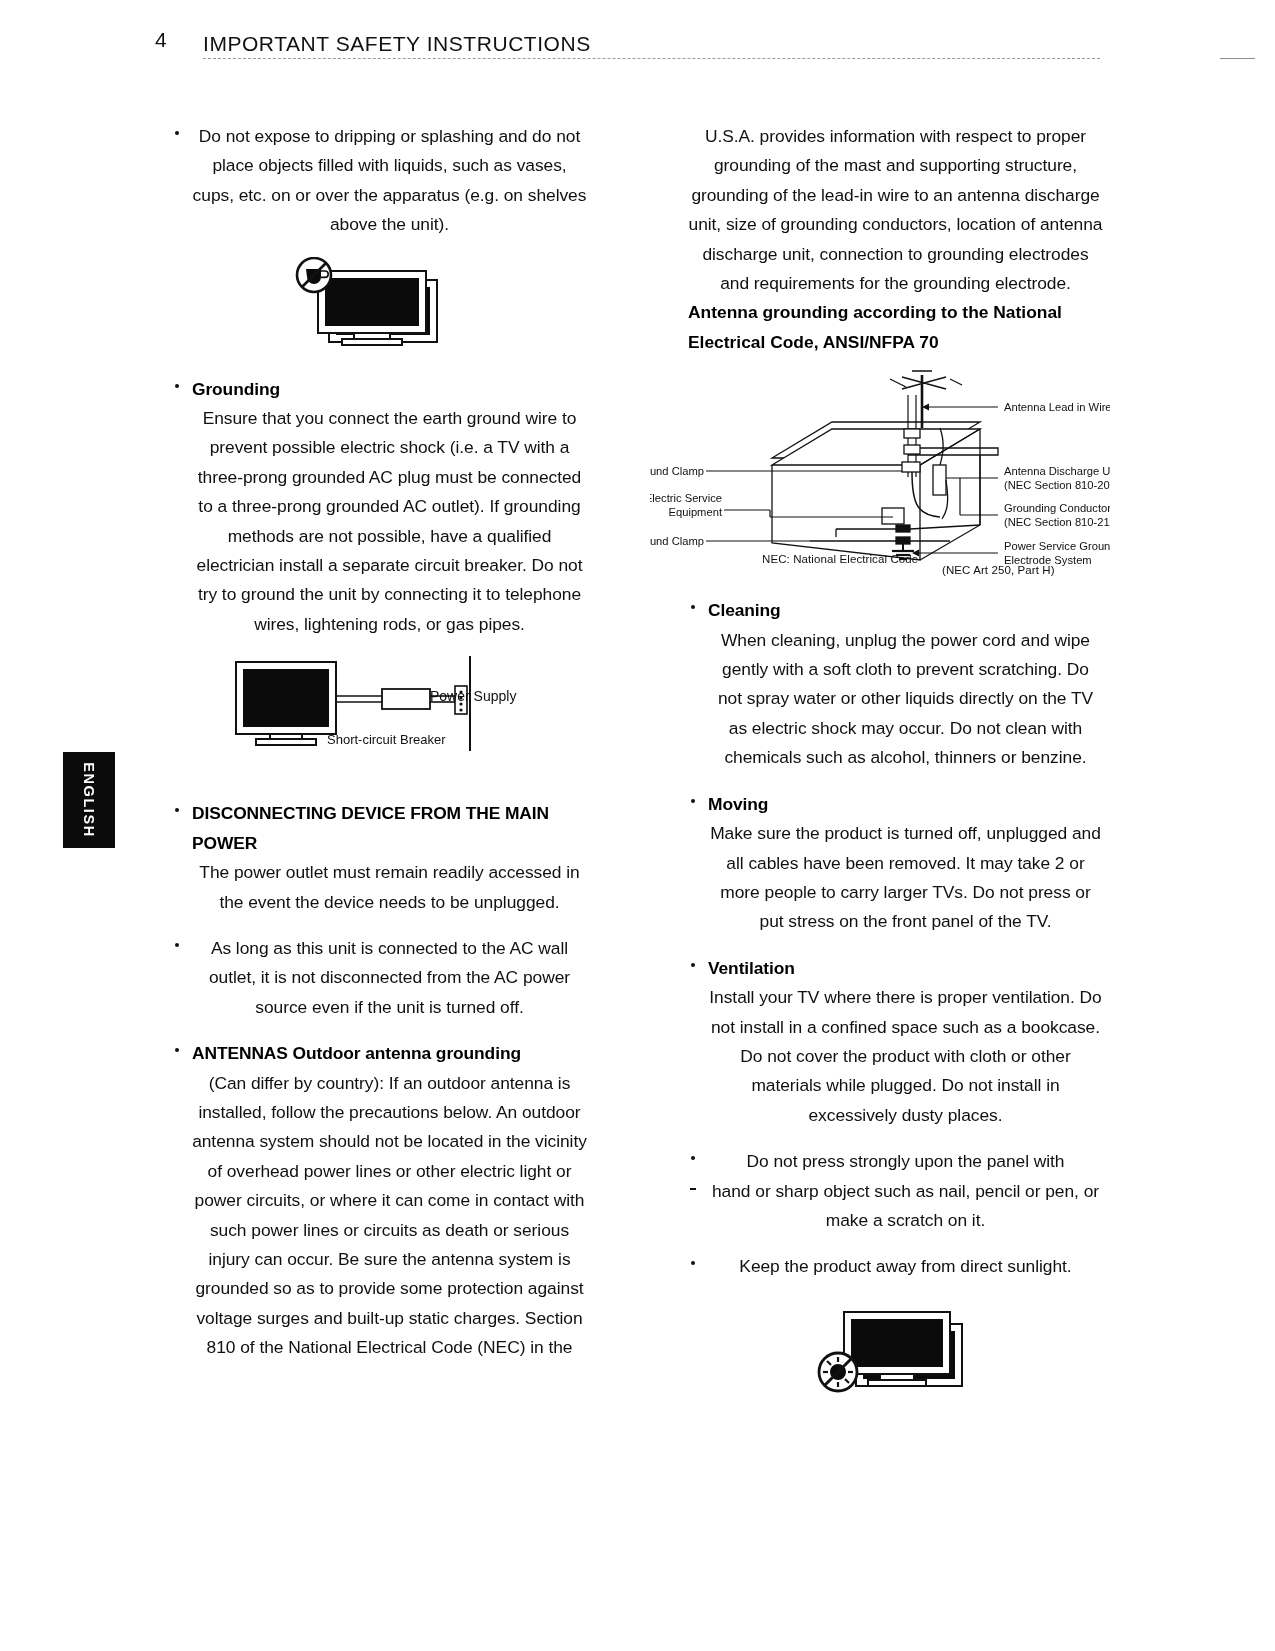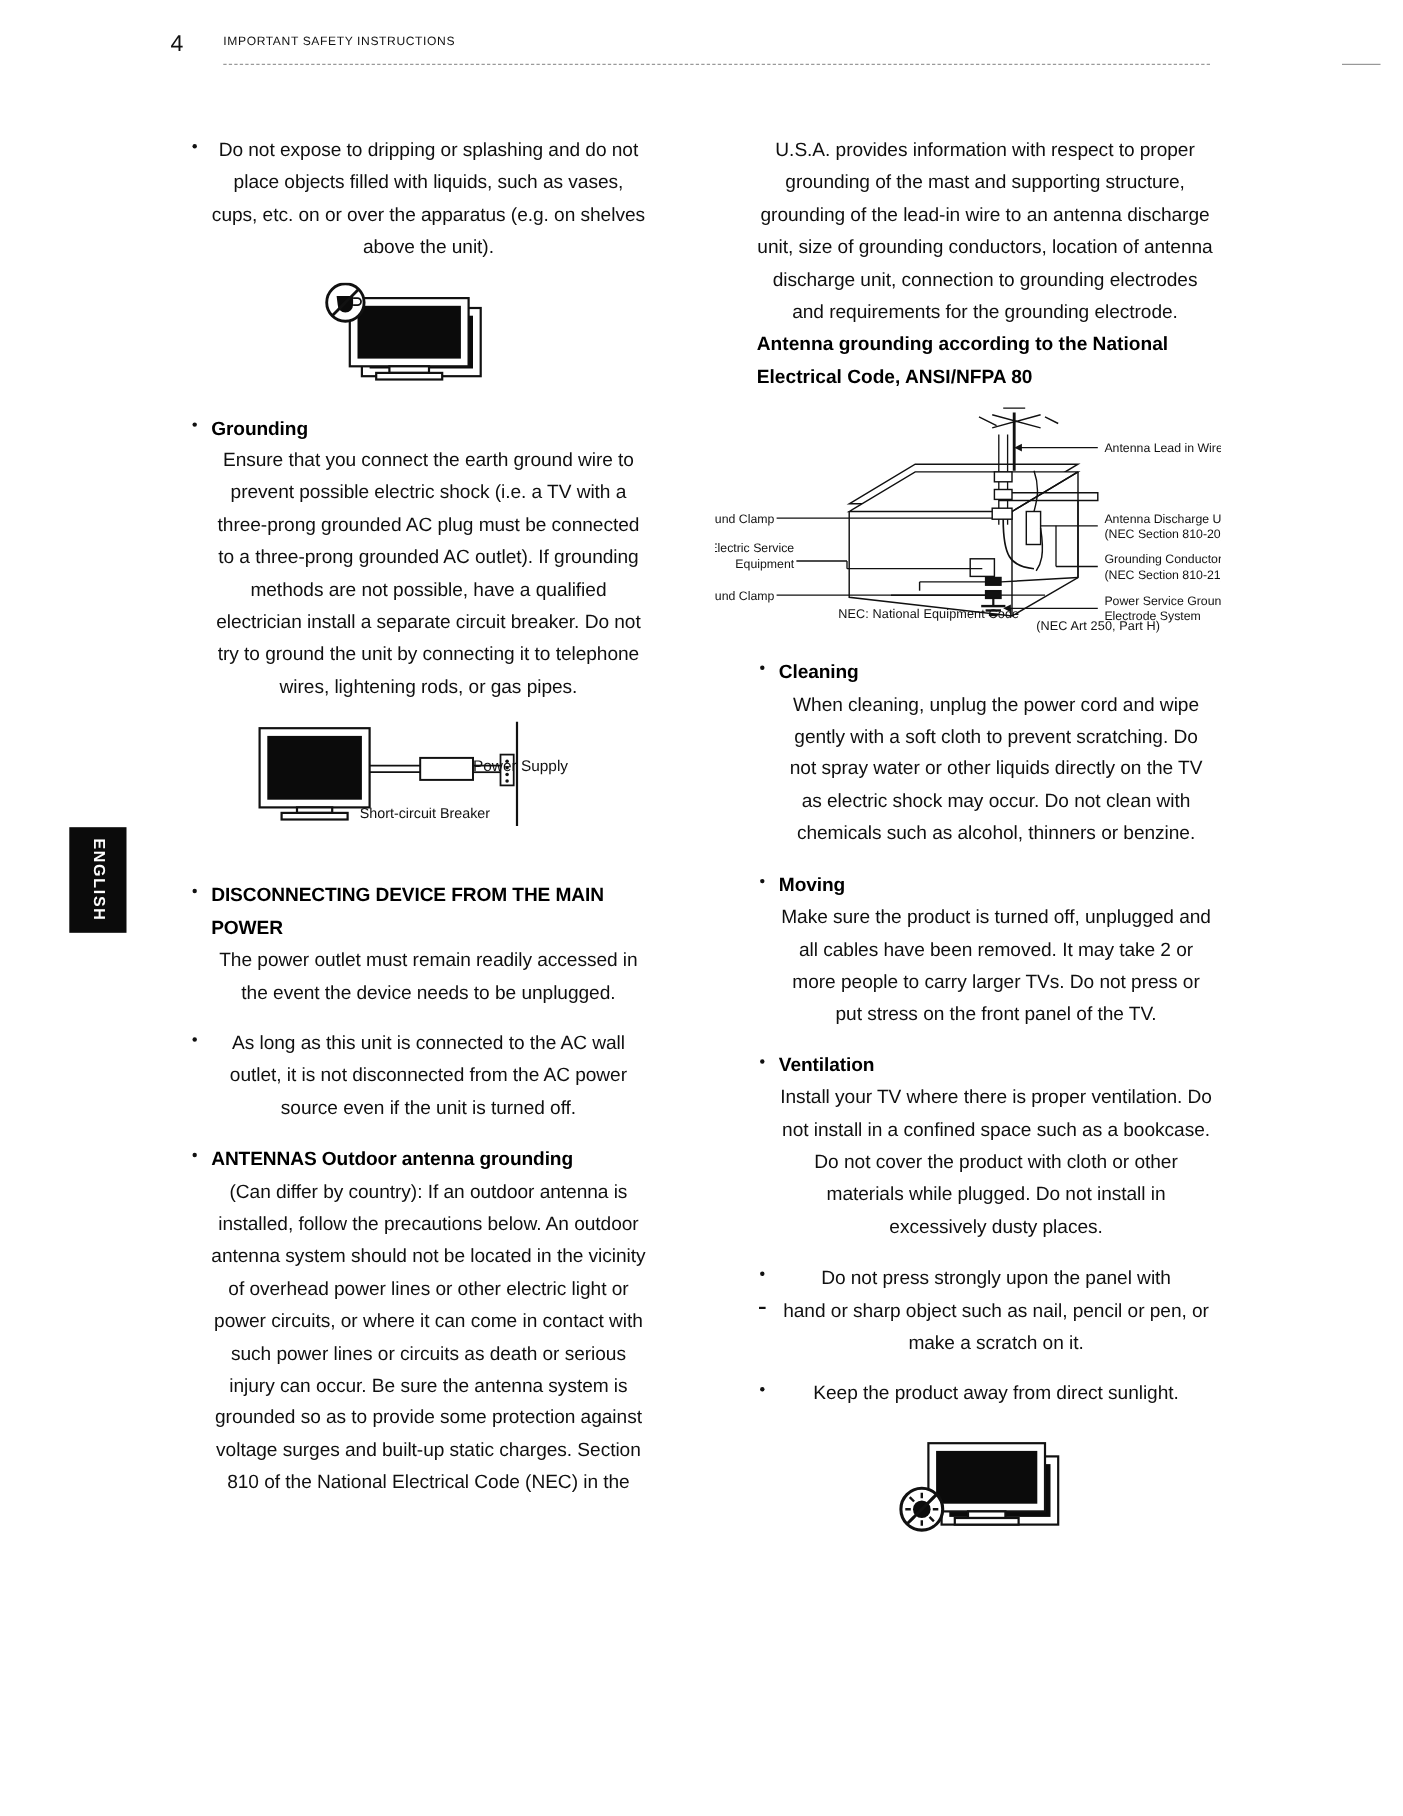--- a/index.html
+++ b/index.html
@@ -29,21 +29,21 @@
     left: 0;
     top: 0;
     font-size: 21px;
     letter-spacing: 0.2px;
     color: #111;
   }
   .header-title {
     position: absolute;
     left: 48px;
     top: 4px;
-    font-size: 11px;
+    font-size: 21px;
     letter-spacing: 0.55px;
     color: #111;
     white-space: nowrap;
   }
   .header-rule {
     position: absolute;
     left: 48px;
     top: 30px;
     width: 897px;
     height: 1px;
@@ -278,21 +278,21 @@
     <div class="head">ANTENNAS Outdoor antenna grounding</div>
     <div class="para">(Can differ by country): If an outdoor antenna is installed, follow the precautions below. An outdoor antenna system should not be located in the vicinity of overhead power lines or other electric light or power circuits, or where it can come in contact with such power lines or circuits as death or serious injury can occur. Be sure the antenna system is grounded so as to provide some protection against voltage surges and built-up static charges. Section 810 of the National Electrical Code (NEC) in the</div>
   </div>
 
 </div>
 
 <div class="col col-right">
 
   <div class="plain-block" style="margin-bottom:0">
     <div class="para">U.S.A. provides information with respect to proper grounding of the mast and supporting structure, grounding of the lead-in wire to an antenna discharge unit, size of grounding conductors, location of antenna discharge unit, connection to grounding electrodes and requirements for the grounding electrode.</div>
-    <div class="bold-run">Antenna grounding according to the National Electrical Code, ANSI/NFPA 80</div>
+    <div class="bold-run">Antenna grounding according to the National Electrical Code, ANSI/NFPA 70</div>
   </div>
 
   <div class="fig fig-antenna">
     <svg width="460" height="205" viewBox="0 0 460 205">
       <g stroke="#111" fill="none" stroke-width="1.3">
 
         <path d="M122 93 L182 57 L330 57 L270 93 Z" fill="#fff"></path>
         <path d="M122 100 L182 64 L330 64 L270 100 Z" fill="#fff"></path>
 
         <path d="M122 100 L122 178 L270 195 L270 100"></path>
@@ -361,21 +361,21 @@
 
       <text class="diag-text" x="354" y="46">Antenna Lead in Wire</text>
       <text class="diag-text" x="354" y="110">Antenna Discharge Unit</text>
       <text class="diag-text" x="354" y="124">(NEC Section 810-20)</text>
       <text class="diag-text" x="354" y="147">Grounding Conductor</text>
       <text class="diag-text" x="354" y="161">(NEC Section 810-21)</text>
       <text class="diag-text" x="354" y="185">Power Service Grounding</text>
       <text class="diag-text" x="354" y="199">Electrode System</text>
     </svg>
     <div class="nec-caption" style="left:292px; top:199px;">(NEC Art 250, Part H)</div>
-    <div class="nec-caption">NEC: National Equipment Code</div>
+    <div class="nec-caption">NEC: National Electrical Code</div>
   </div>
 
   <div style="height:14px"></div>
 
   <div class="bullet-item">
     <span class="dot"></span>
     <div class="head">Cleaning</div>
     <div class="para">When cleaning, unplug the power cord and wipe gently with a soft cloth to prevent scratching. Do not spray water or other liquids directly on the TV as electric shock may occur. Do not clean with chemicals such as alcohol, thinners or benzine.</div>
   </div>
 

